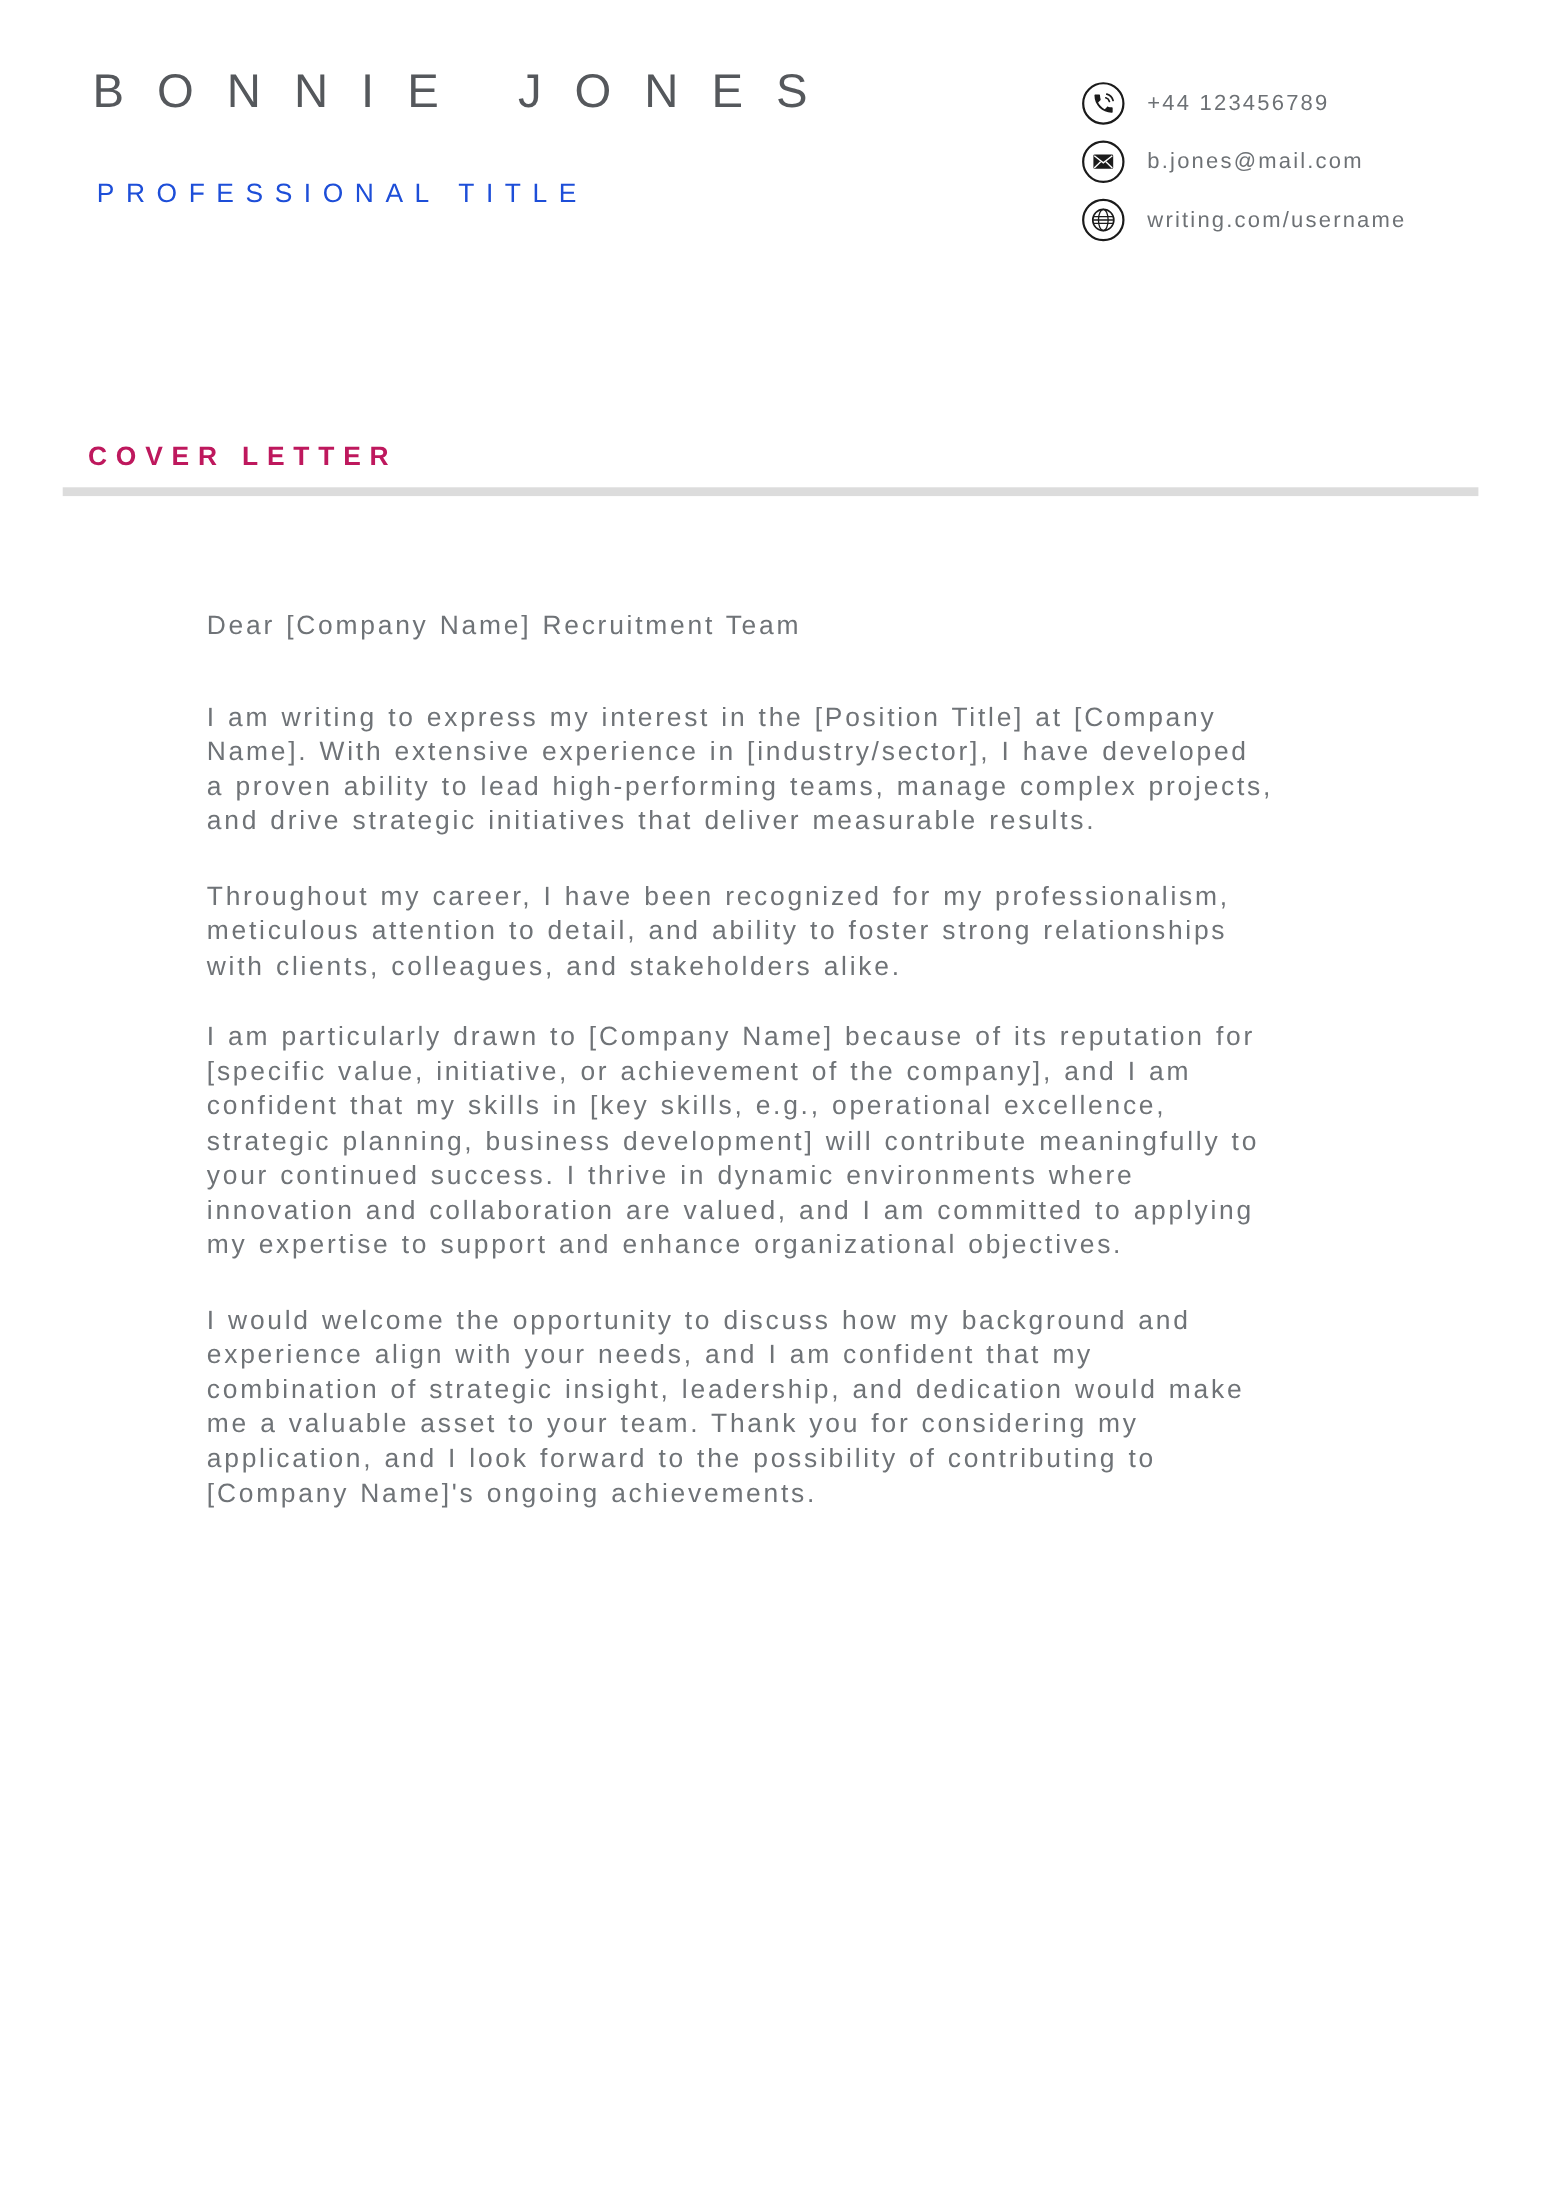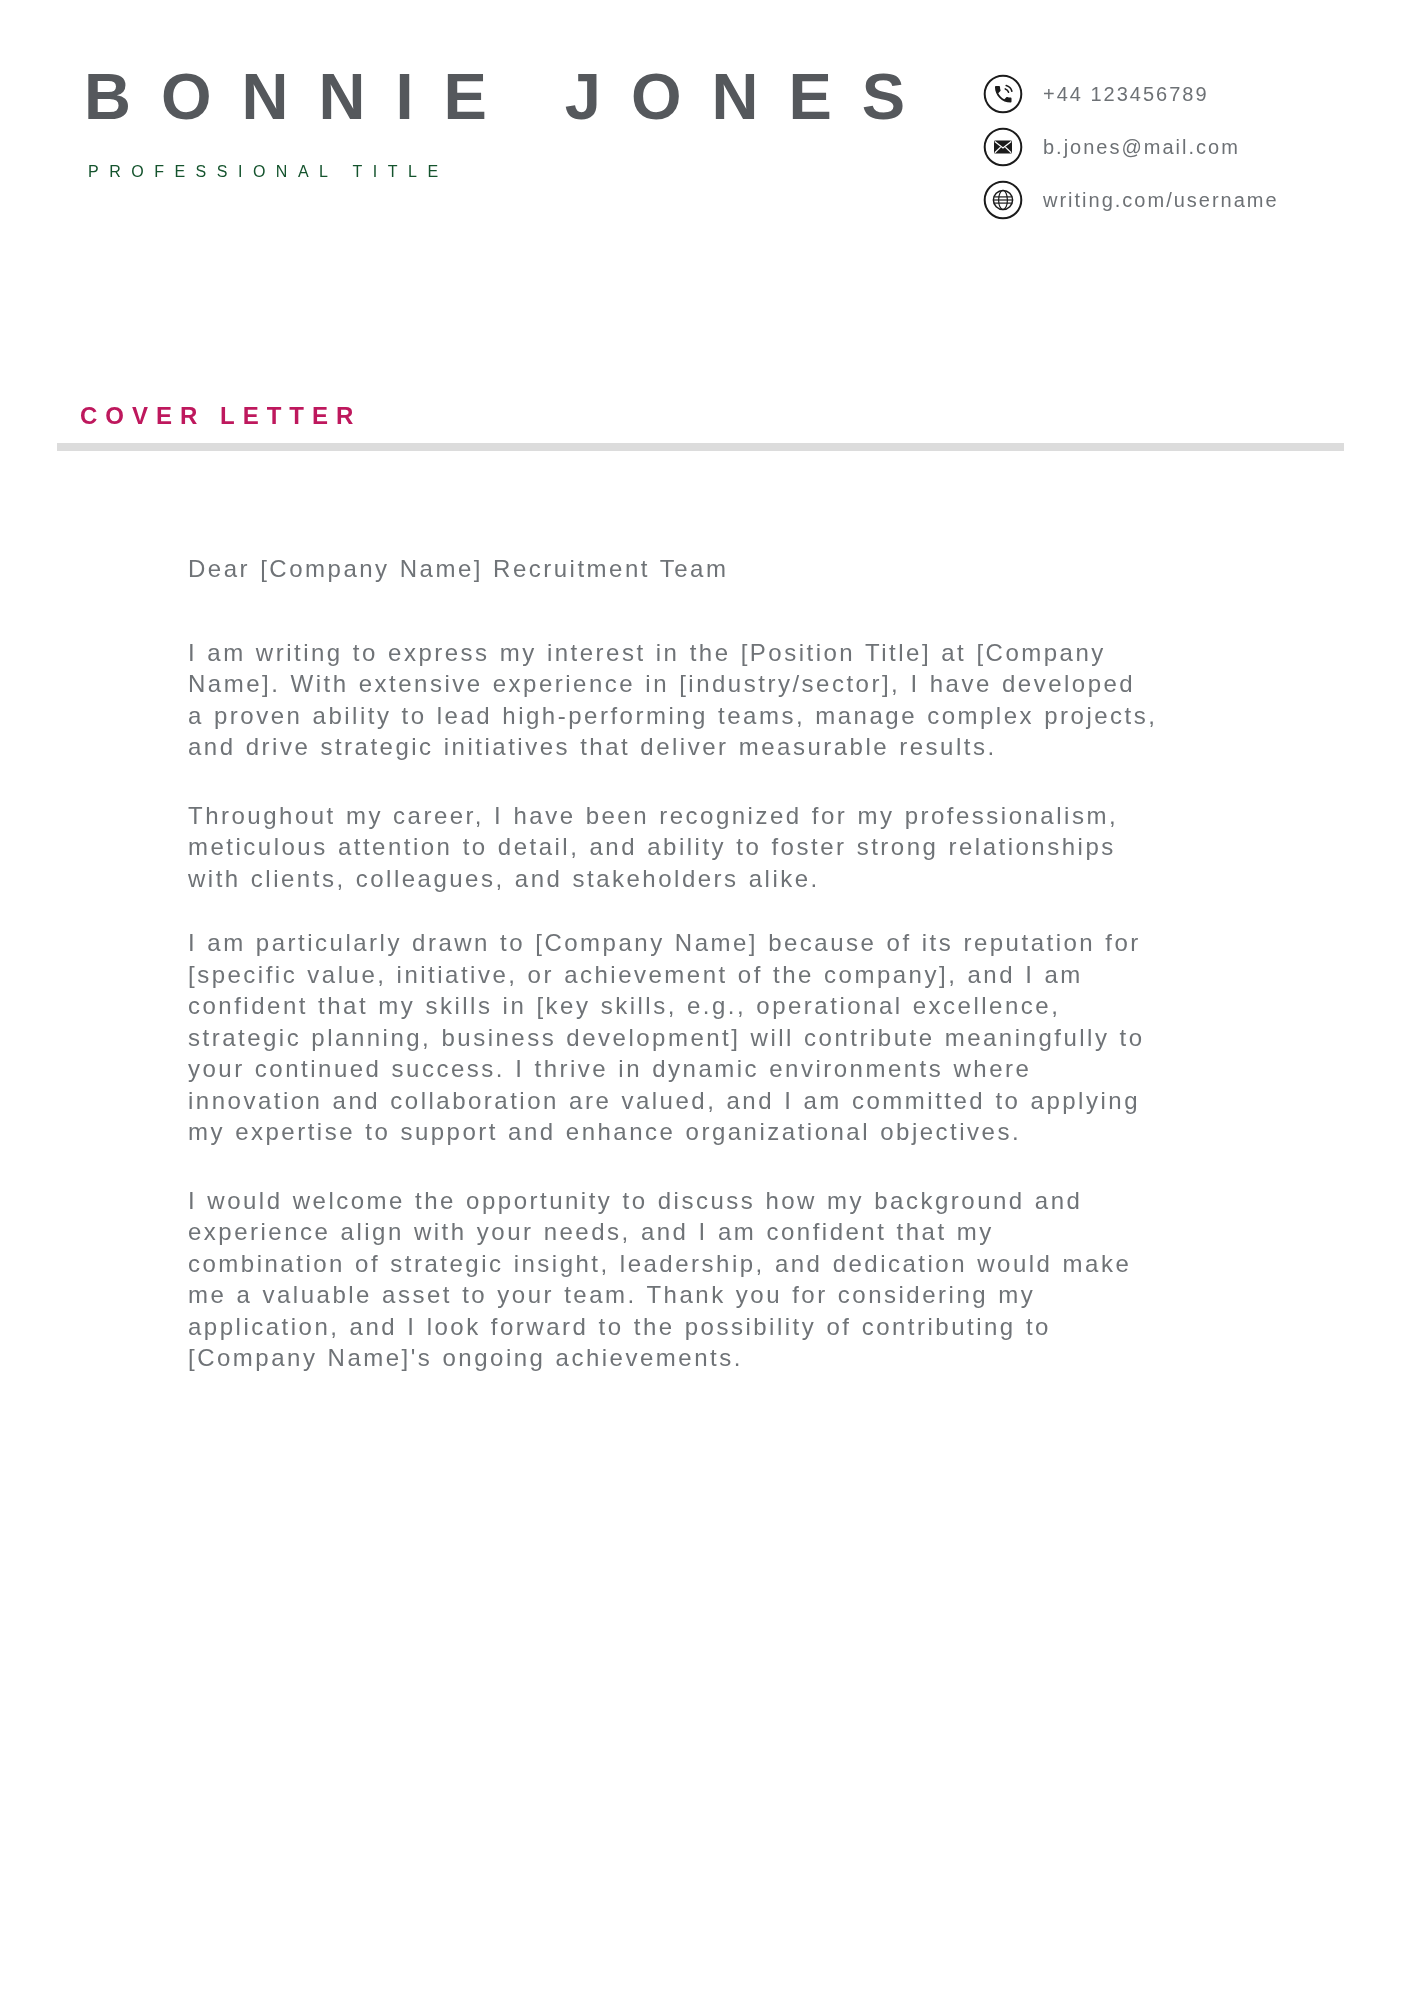--- a/index.html
+++ b/index.html
@@ -8,27 +8,27 @@
     background: #ffffff;
     position: relative;
     overflow: hidden;
     font-family: "Liberation Sans", sans-serif;
   }
   .page { position: absolute; inset: 0; }
 
   
   .name {
     position: absolute; left: 84px; top: 58px;
-    font-size: 65px; line-height: 1.2; font-weight: 700;
+    font-size: 43px; line-height: 1.2; font-weight: 400;
     letter-spacing: 30px; color: #55585c; white-space: nowrap; text-align: center;
   }
   .prof-title {
     position: absolute; left: 88px; top: 163px;
-    font-size: 16px; font-weight: 400;
-    letter-spacing: 10.5px; color: #14532d; white-space: nowrap; text-align: right;
+    font-size: 24px; font-weight: 400;
+    letter-spacing: 10.5px; color: #1d4ed8; white-space: nowrap; text-align: right;
   }
   .contact {
     position: absolute; left: 983px; top: 74px;
     display: flex; flex-direction: column; gap: 13px;
   }
   .contact-row { display: flex; align-items: center; height: 40px; }
   .contact-icon { width: 40px; height: 40px; flex: 0 0 40px; }
   .contact-text {
     margin-left: 20px; font-size: 20px; color: #6d7175;
     letter-spacing: 2px; white-space: nowrap;

